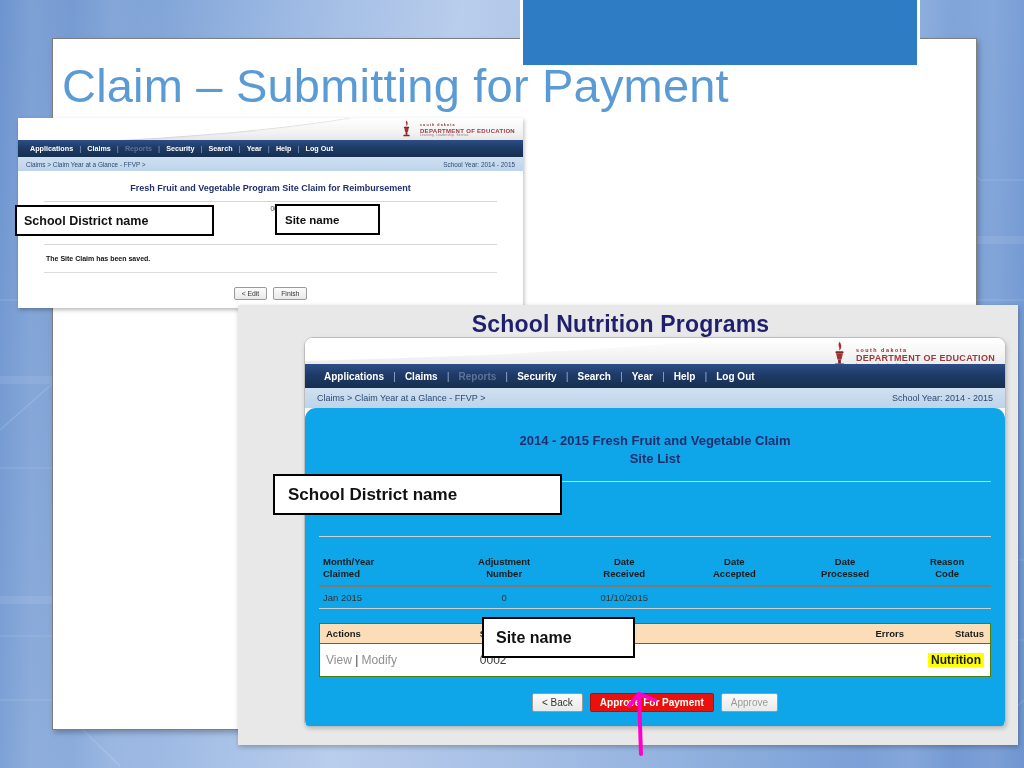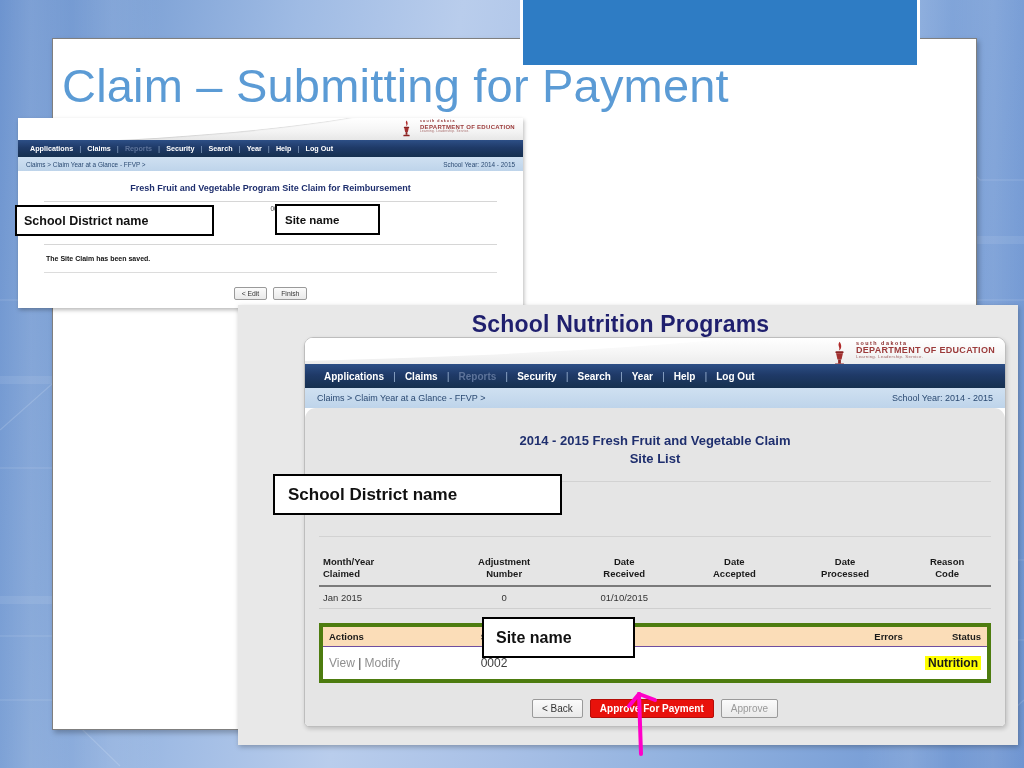--- a/index.html
+++ b/index.html
@@ -80,21 +80,21 @@
   #shot1 .s-banner{
     position:relative; height:22px;
     background:linear-gradient(180deg,#ffffff 0%,#f4f4f4 60%,#e7e7e7 100%);
     overflow:hidden;
   }
   #shot1 .s-banner .swoosh{
     position:absolute; left:-140px; top:-34px; width:560px; height:62px;
     background:#ffffff; border-radius:0 0 100% 0;
     box-shadow:0 1px 1px rgba(0,0,0,.10);
   }
-  .doe-logo{ display:flex; align-items:flex-start; gap:8px; }
+  .doe-logo{ display:flex; align-items:flex-end; gap:8px; }
   .doe-torch{ width:11px; height:17px; flex:0 0 auto; }
   .doe-words{ line-height:1; }
   .doe-words .l1{ font-size:3.6px; letter-spacing:1.1px; color:#8c2b2b; font-weight:bold;}
   .doe-words .l2{ font-size:6px; letter-spacing:.3px; color:#9b3a3a; font-weight:bold;}
   .doe-words .l3{ font-size:3px; letter-spacing:.3px; color:#a06060;}
   #shot1 .logo-wrap{ position:absolute; right:8px; top:2px; }
 
   .navbar{
     display:flex; align-items:center; 
     height:17px; padding:0 6px;
@@ -175,21 +175,21 @@
   #shot2 .doe-torch{ width:17px; height:26px;}
   #shot2 .doe-words .l1{ font-size:5.4px; letter-spacing:1.5px;}
   #shot2 .doe-words .l2{ font-size:9px;}
   #shot2 .doe-words .l3{ font-size:4.3px;}
 
   #shot2 .navbar{ height:24px; padding:0 10px; }
   #shot2 .navbar .item{ font-size:10px; padding:0 9px; }
   #shot2 .navbar .sep{ font-size:11px; }
   #shot2 .crumbbar{ height:20px; padding:0 12px; font-size:9px; }
 
-  #shot2 .body{ padding:0 14px; background:#e5e5e5;border-radius:11px; }
+  #shot2 .body{ padding:0 14px; background:#0ea5e9;border-radius:11px; }
   #shot2 .pgtitle{
     text-align:center; color:#1f2f6e; font-weight:bold; font-size:13px;
     line-height:1.35; padding:24px 0 14px;
     border-bottom:0;
   }
   #shot2 .hr{ height:1px; background:#d2d2d2; }
   #shot2 .idrow{ font-size:9.5px; color:#3b3b3b; display:flex; gap:18px; padding:5px 3px 2px; }
   #shot2 .namestrip{ height:36px; }
 
   table.grid{ width:100%; border-collapse:collapse; }
@@ -200,21 +200,21 @@
   }
   table.grid th.lft{ text-align:left; }
   table.grid td{
     font-size:9.5px; color:#333; padding:5px 4px; text-align:center;
     border-bottom:1px solid #cfcfcf;
   }
   table.grid td.lft{ text-align:left;margin-left:8px; }
 
   #shot2 .spacer{ height:14px; }
 
-  table.agrid{ width:100%; border-collapse:collapse; border:4px solid #4d7c0f; }
+  table.agrid{ width:100%; border-collapse:collapse; border:1px solid #4d7c0f; }
   table.agrid th{
     background:#fbddb8; font-size:9.5px; font-weight:bold; color:#1a1a1a;
     padding:4px 6px; text-align:left; border-bottom:1px solid #6f4ea0;
   }
   table.agrid th.rgt{ text-align:right; }
   table.agrid td{
     font-size:12px; padding:9px 6px; color:#3b3b3b; background:#fff;
   }
   table.agrid td.rgt{ text-align:right; }
   table.agrid a{ color:#8f8f8f; text-decoration:none; }

